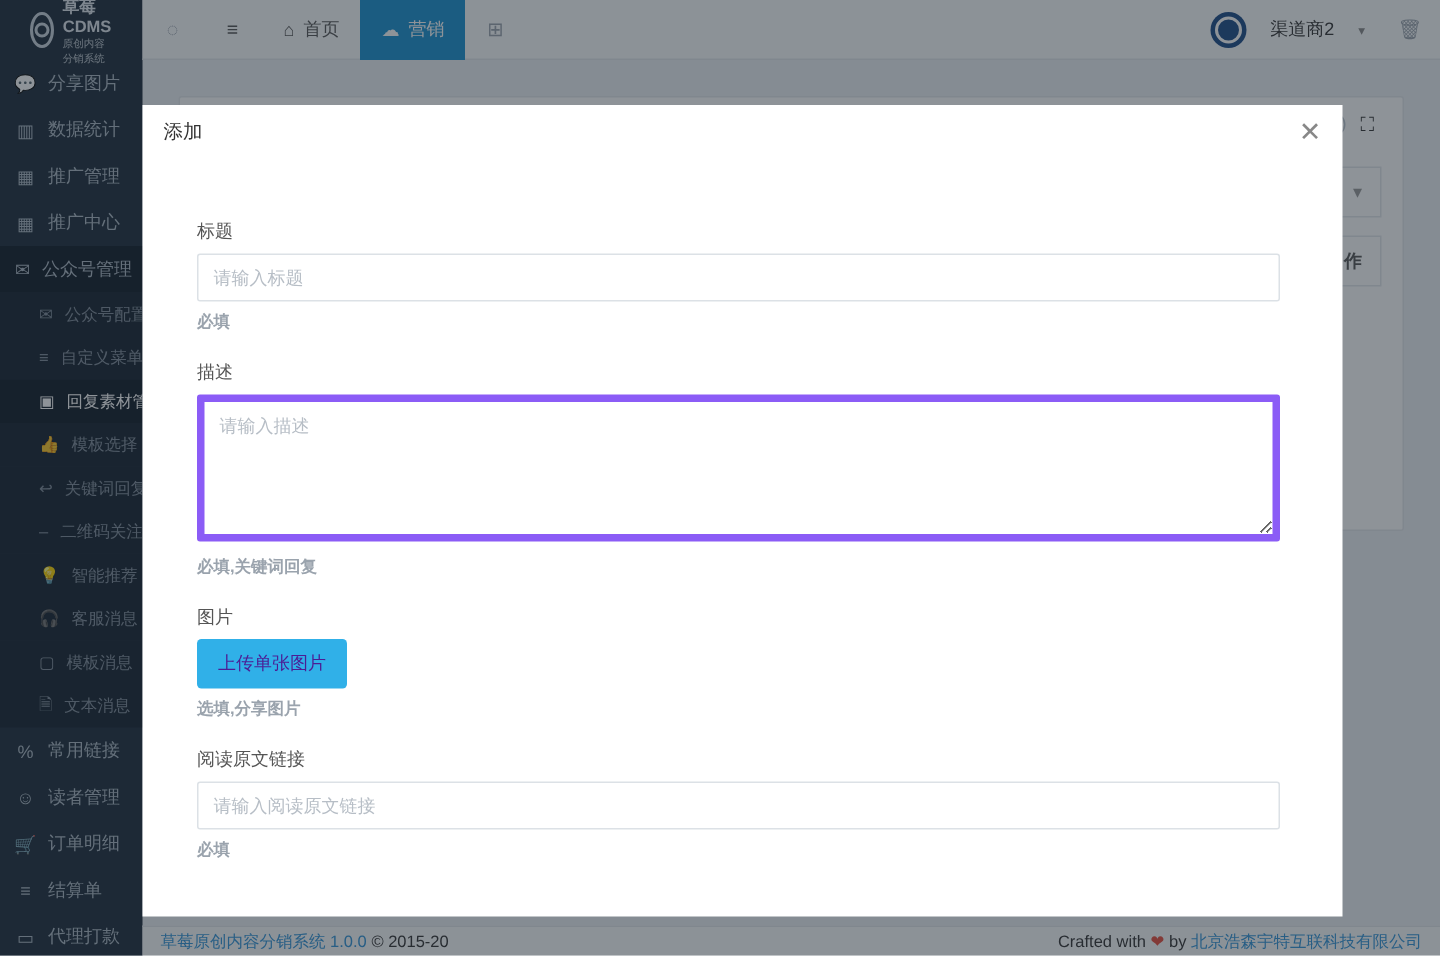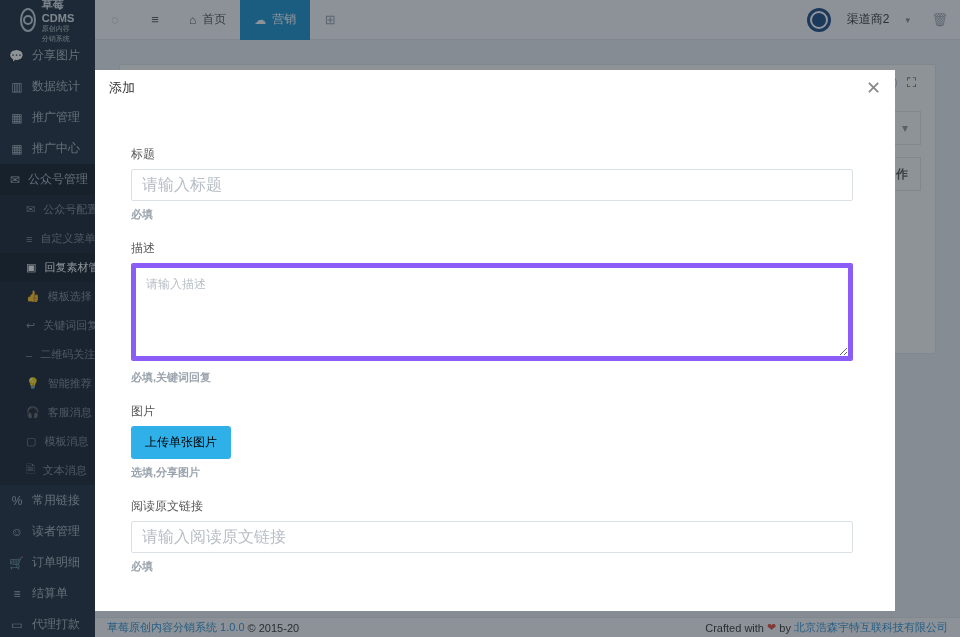--- a/index.html
+++ b/index.html
@@ -53,26 +53,26 @@
 .modal-header { height: 36px; display: flex; align-items: center; padding: 0 14px; font-size: 13px; color: #333; }
 .modal-header .spacer { flex: 1; }
 .modal-header .close { font-size: 18px; color: #888; cursor: pointer; }
 .modal-body { flex: 1; overflow-y: auto; padding: 0 42px 24px 36px; position: relative; }
 .modal-body::-webkit-scrollbar { width: 8px; }
 .modal-body::-webkit-scrollbar-thumb { background: #c8ced4; border-radius: 4px; }
 .form-scroll-inner { padding-top: 40px; }
 
 .fgroup { margin-bottom: 18px; }
 .flabel { font-size: 12px; color: #555; margin-bottom: 6px; display: block; }
-.finput { width: 100%; height: 32px; border: 1px solid #dce1e6; border-radius: 2px; padding: 0 10px; font-size: 16px; outline: none; }
+.finput { width: 100%; height: 32px; border: 1px solid #dce1e6; border-radius: 2px; padding: 0 10px; font-size: 12px; outline: none; }
 .finput::placeholder { color: #b7bec6; }
 .ftextarea { width: 100%; height: 98px; border: 5px solid #8b5cf6; border-radius: 2px; padding: 8px 10px; font-size: 12px; outline: none; resize: both; font-family: inherit; }
 .ftextarea::placeholder { color: #b7bec6; }
 .fhint { font-size: 11px; color: #9aa3ad; margin-top: 6px; font-weight: bold; }
-.fbtn { display: inline-block; background: #30b0e8; color: #000000; border: none; border-radius: 3px; padding: 8px 14px; font-size: 12px; cursor: pointer; }
+.fbtn { display: inline-block; background: #30b0e8; color: #4c1d95; border: none; border-radius: 3px; padding: 8px 14px; font-size: 12px; cursor: pointer; }
 
 </style>
 </head>
 <body>
 
 <div class="app">
 
   <aside class="sidebar">
     <div class="brand">
       <div class="brand-logo">

